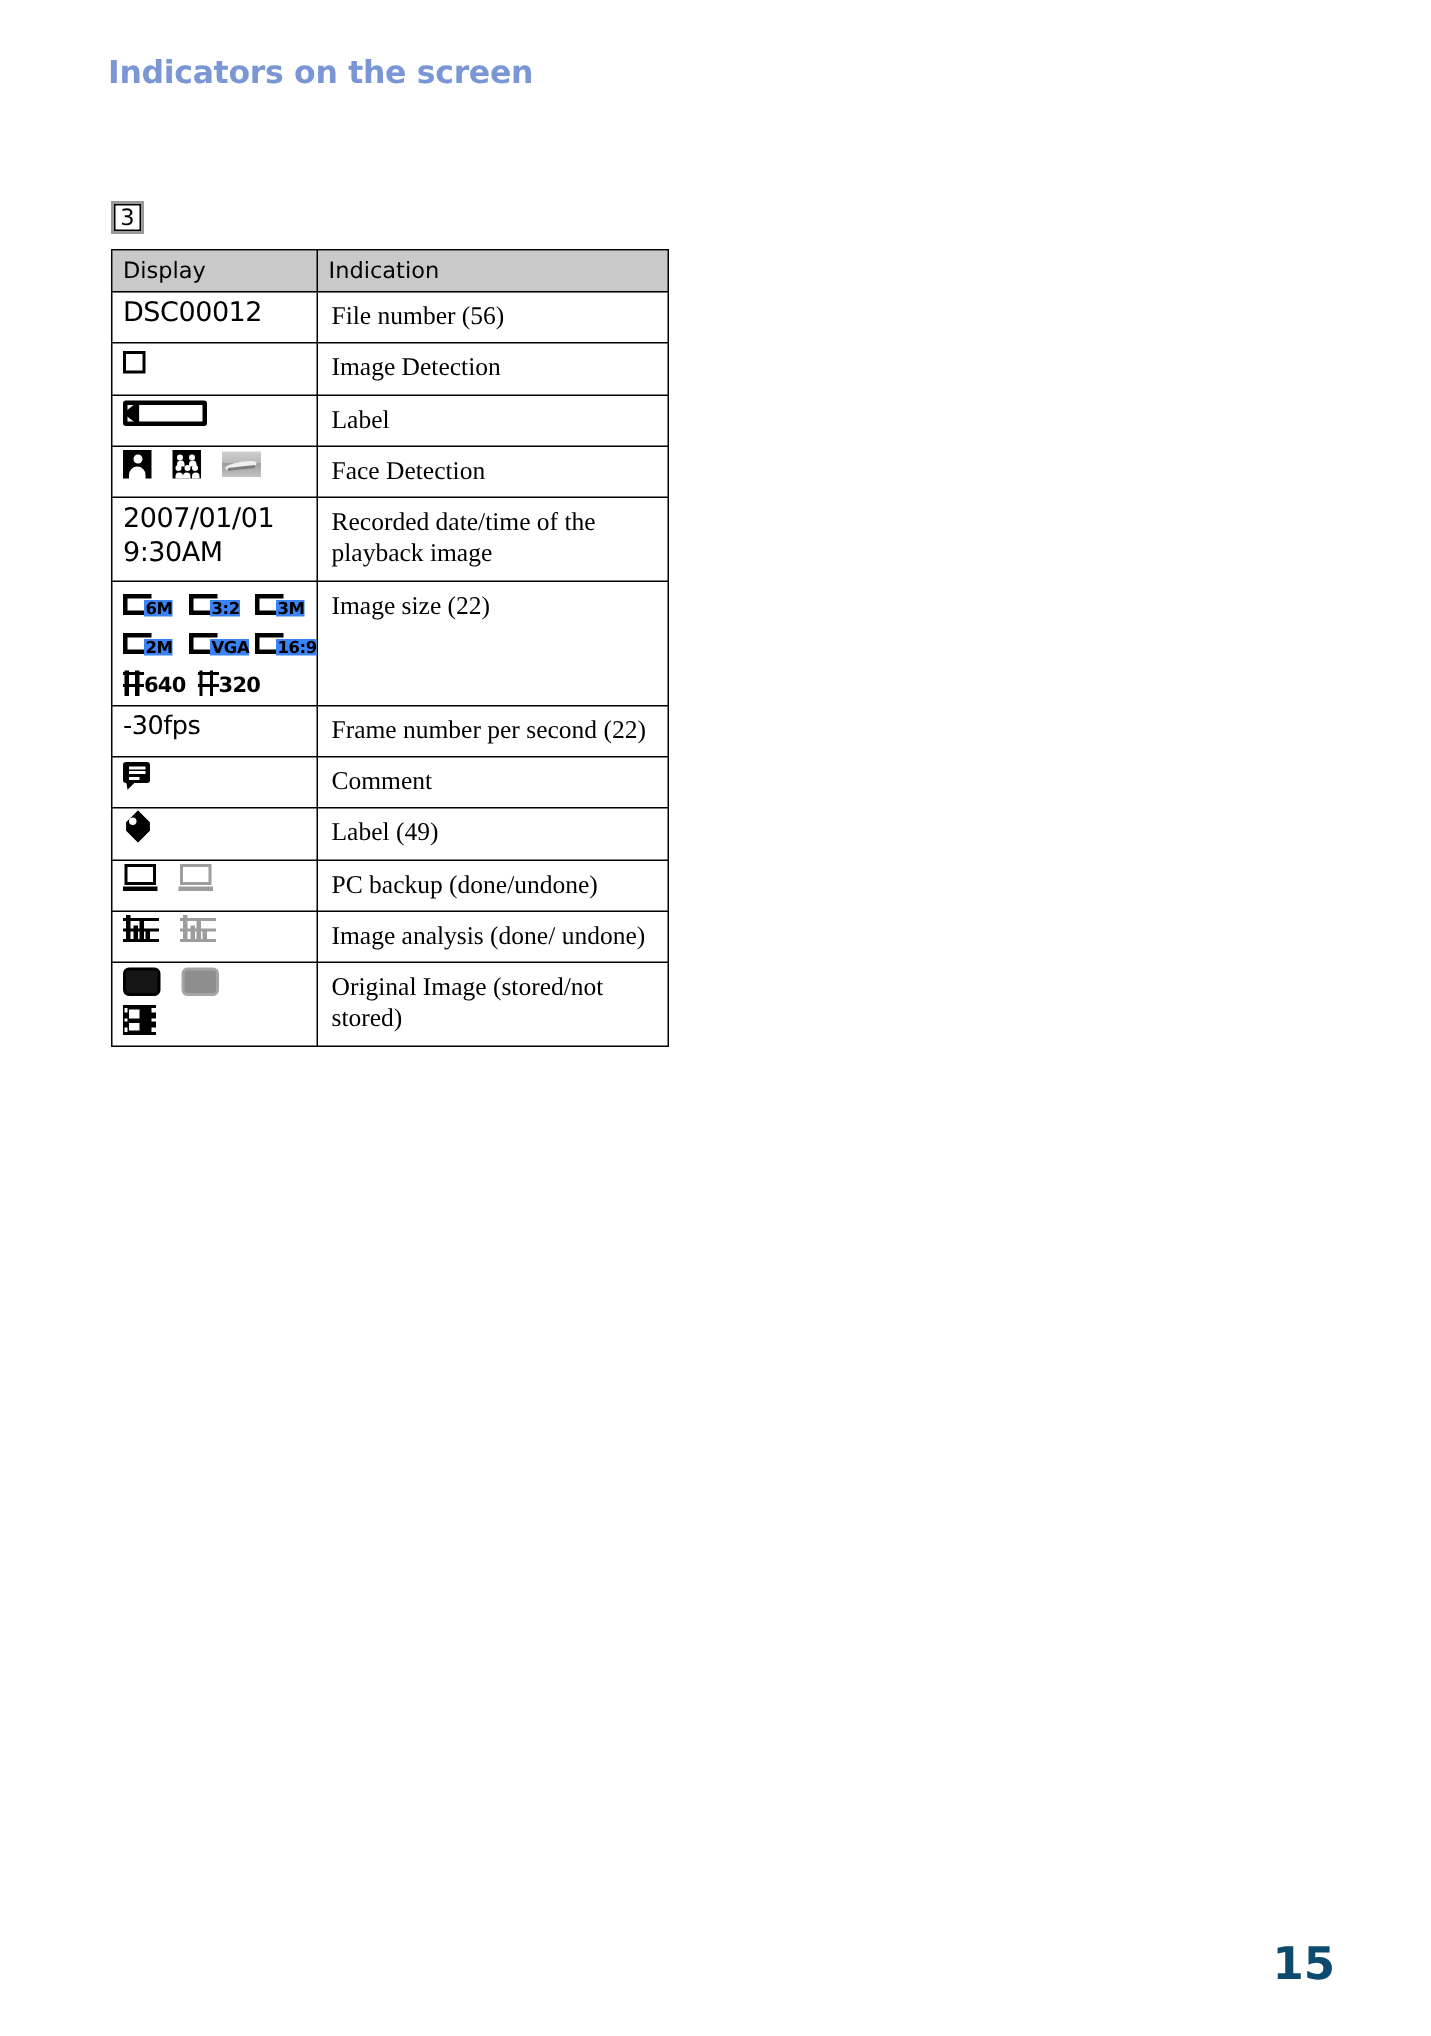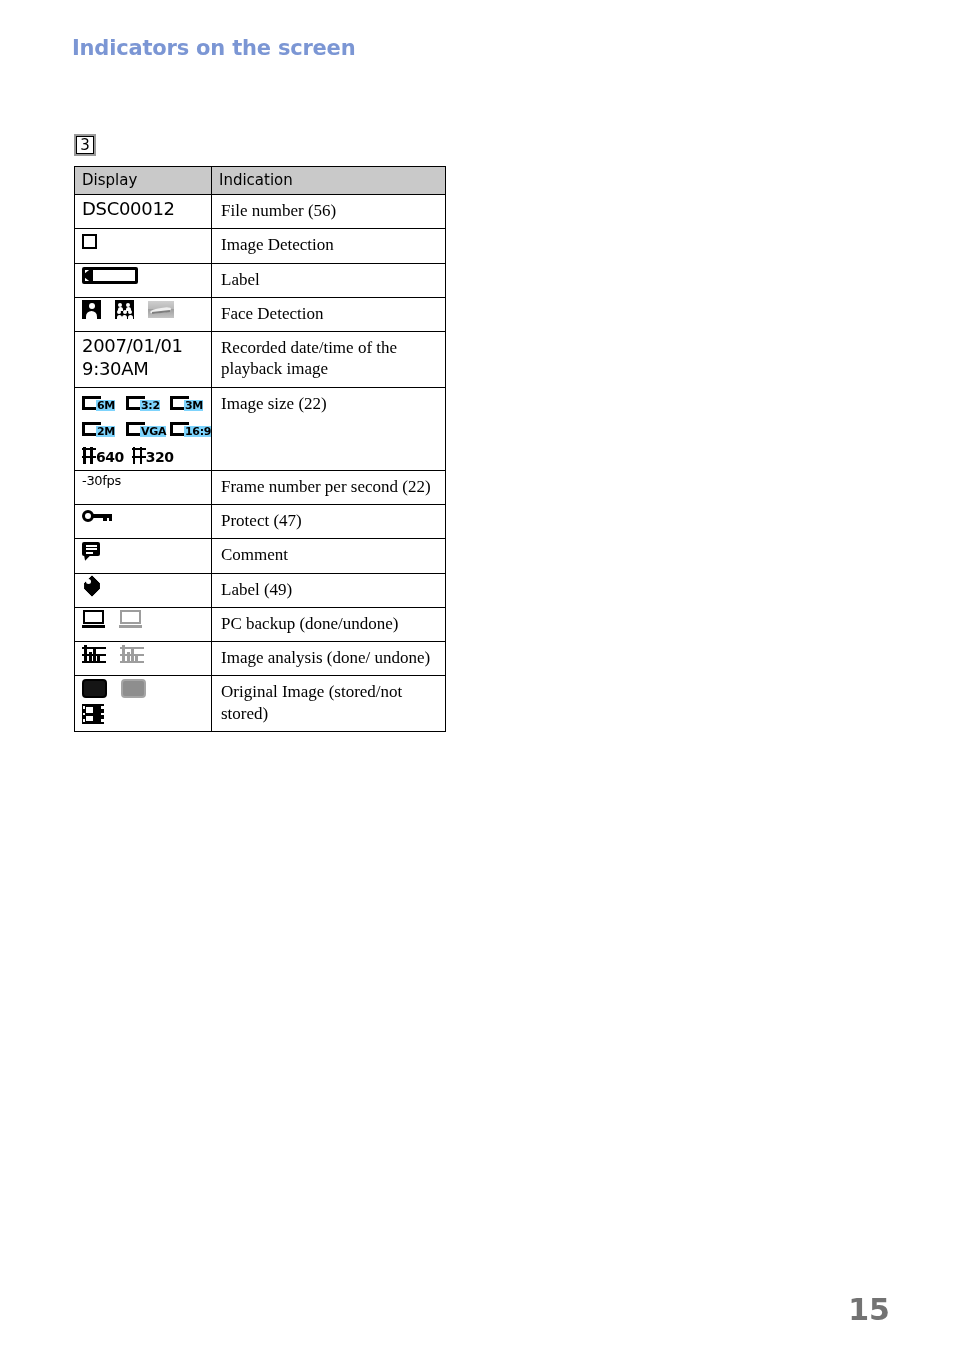--- a/index.html
+++ b/index.html
@@ -94,21 +94,21 @@
 
   .txt-sans {
     font-family: "DejaVu Sans", sans-serif;
     font-size: 18px;
     line-height: 1.3;
     color: #000;
     white-space: pre-line;
     letter-spacing: -0.3px;
   }
   .txt-sans.small {
-    font-size: 13px;
+    font-size: 17px;
   }
 
   
   .icon-row {
     display: flex;
     align-items: center;
     gap: 14px;
     min-height: 20px;
   }
 
@@ -243,21 +243,21 @@
   }
   .ico-size .cap {
     font-family: "DejaVu Sans", sans-serif;
     font-weight: bold;
     font-size: 11px;
     line-height: 11px;
     color: #000;
     margin-left: -5px;
     margin-bottom: -1px;
     letter-spacing: -0.3px;
-    background: #7dd3fc;
+    background: #3b82f6;
     padding-left: 1px;
     position: relative;
     z-index: 2;
   }
   .size-grid {
     display: grid;
     grid-template-columns: repeat(3, 44px);
     row-gap: 6px;
   }
 
@@ -503,21 +503,21 @@
   .ico-film .s6 { left: 19px;  top: 15px; }
 
   
   .page-number {
     position: absolute;
     right: 64px;
     bottom: 30px;
     font-family: "DejaVu Sans", sans-serif;
     font-weight: bold;
     font-size: 30px;
-    color: #737373;
+    color: #0c4a6e;
   }
 </style>
 </head>
 <body>
 
 <div class="page-header">Indicators on the screen</div>
 
 <div class="section-badge">
   <div class="inner">3</div>
 </div>
@@ -642,33 +642,20 @@
       <td class="indication-cell">Image size (22)</td>
     </tr>
 
     <tr>
       <td class="display-cell">
         <div class="txt-sans small">-30fps</div>
       </td>
       <td class="indication-cell">Frame number per second (22)</td>
     </tr>
 
-    <tr>
-      <td class="display-cell">
-        <div class="icon-row">
-          <span class="ico-key">
-            <span class="head"></span>
-              <span class="shaft"></span>
-              <span class="t1"></span>
-              <span class="t2"></span>
-          </span>
-        </div>
-      </td>
-      <td class="indication-cell">Protect (47)</td>
-    </tr>
 
     <tr>
       <td class="display-cell">
         <div class="icon-row">
           <span class="ico-comment">
             <span class="body">
                 <i></i>
                 <i></i>
                 <i></i>
               </span>

